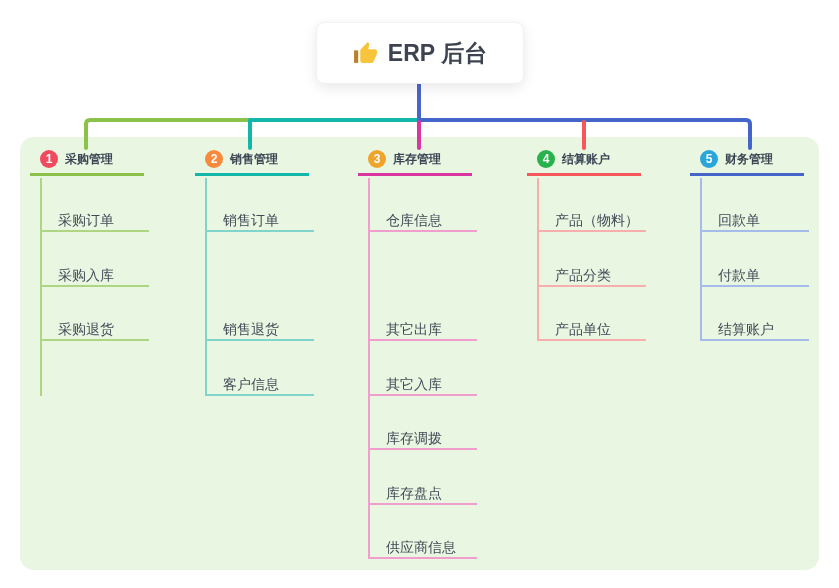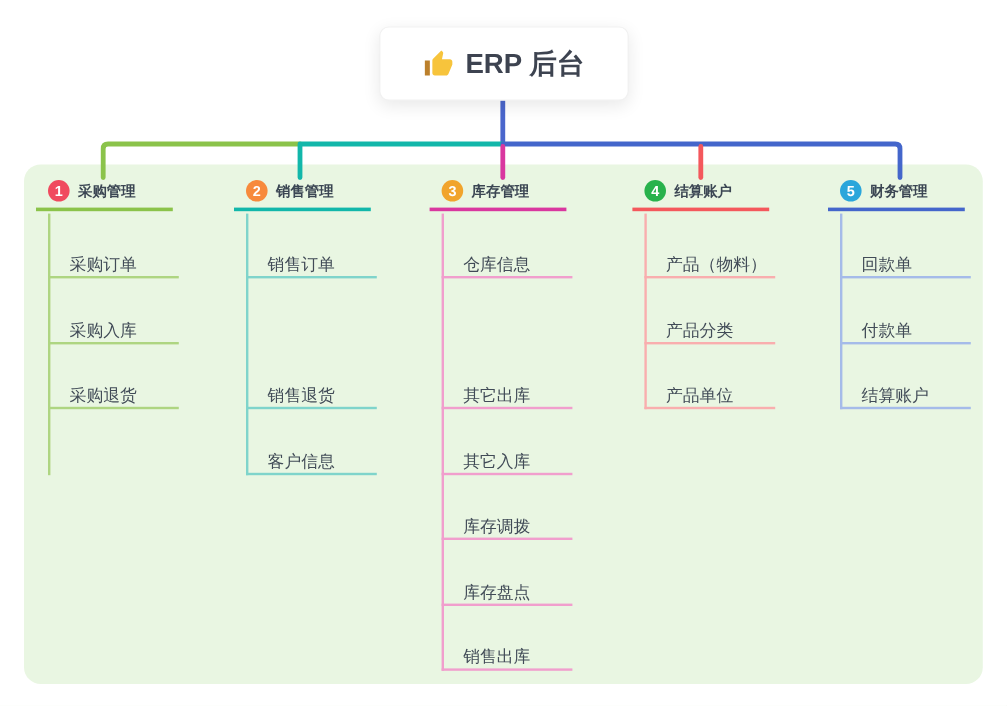--- a/index.html
+++ b/index.html
@@ -116,21 +116,21 @@
     <div class="child" style="top:368px">
         <span>其它入库</span>
       </div>
     <div class="child" style="top:422px">
         <span>库存调拨</span>
       </div>
     <div class="child" style="top:477px">
         <span>库存盘点</span>
       </div>
     <div class="child" style="top:531px">
-        <span>销售出库</span>
+        <span>供应商信息</span>
       </div>
   </div>
 
   <div class="branch" style="left: 527px; --main: #f4585c; --light: #f9aeae; --badge: #28b24c;">
     <div class="branch-header">
       <span class="badge">4</span>
       <span class="branch-label">结算账户</span>
     </div>
     <div class="trunk" style="height:163px"></div>
     <div class="child" style="top:204px">

